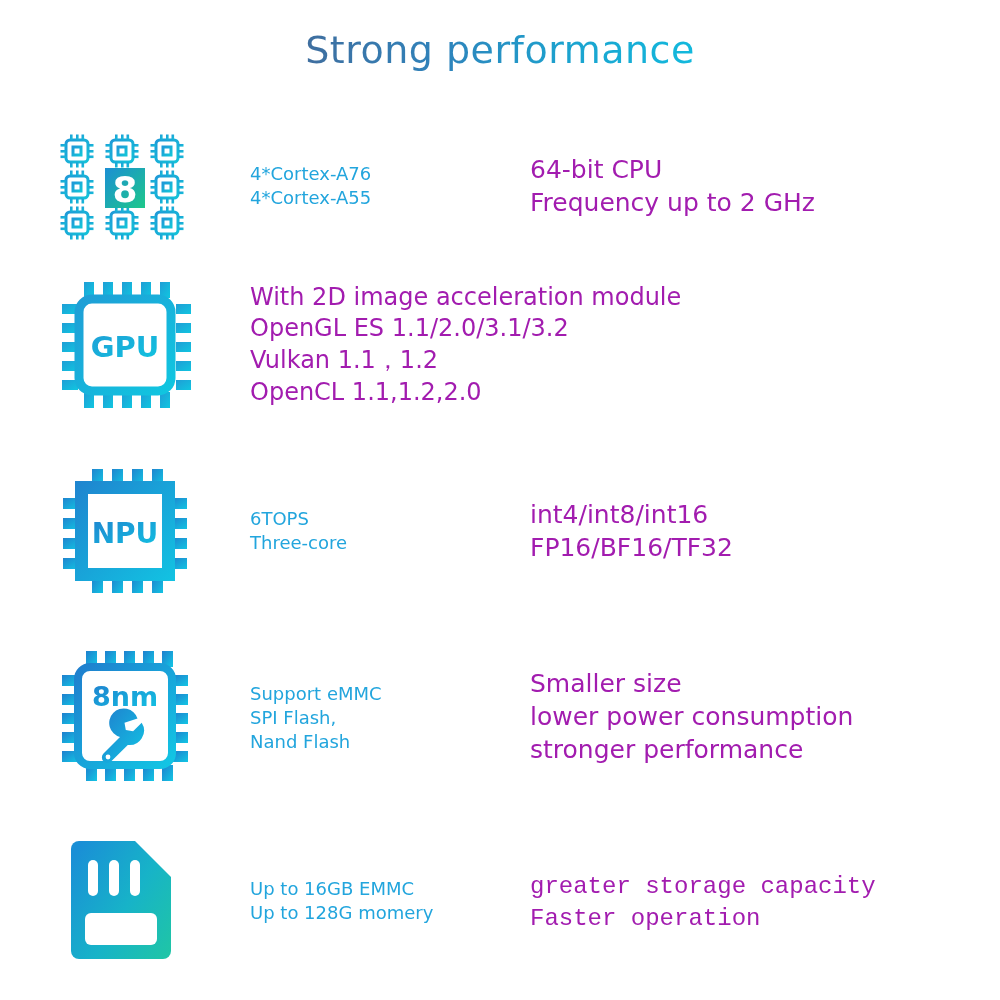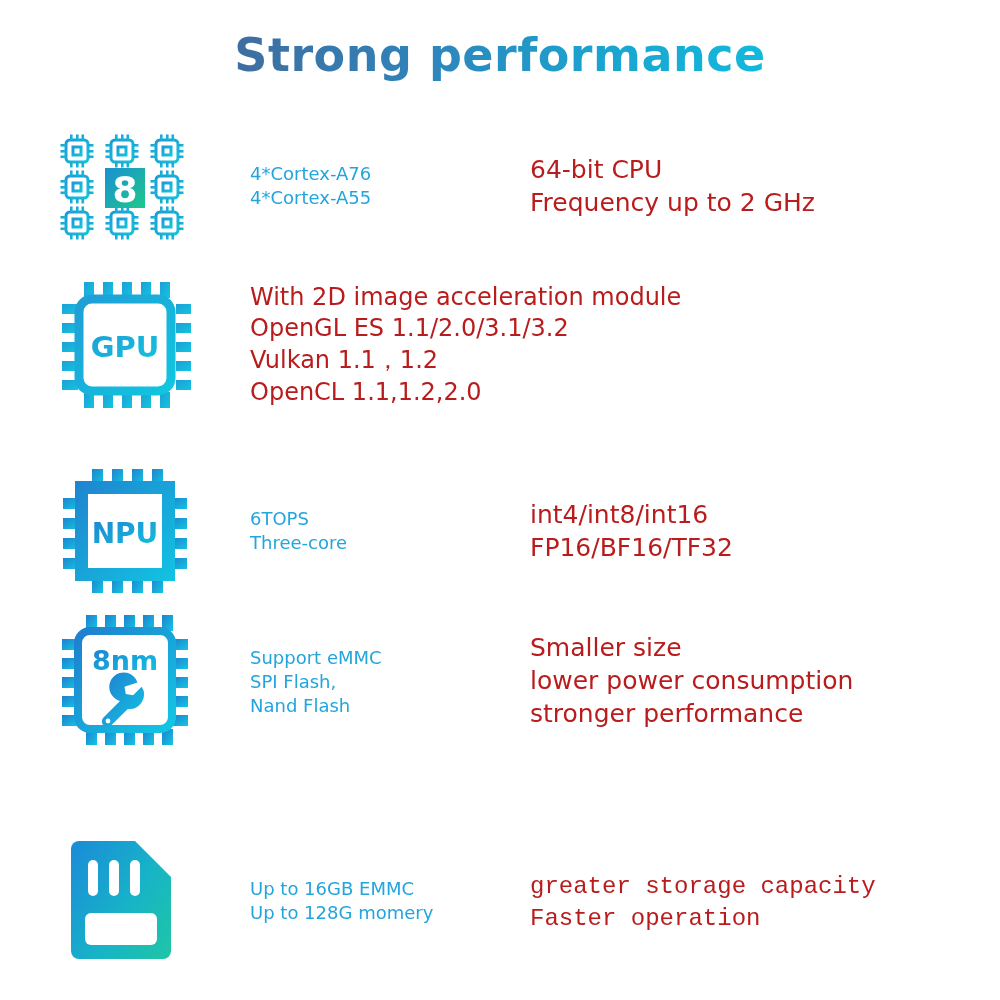--- a/index.html
+++ b/index.html
@@ -19,22 +19,22 @@
   
   .title-wrap {
     position: absolute;
     left: 0;
     top: 28px;
     width: 1000px;
     text-align: center;
   }
   .title {
     display: inline-block;
-    font-size: 46px;
-    font-weight: 700;
+    font-size: 38px;
+    font-weight: 400;
     letter-spacing: 0.5px;
     line-height: 1.2;
     background-image: linear-gradient(90deg, #3f6e9f 0%, #2f83bb 35%, #1ba3cf 68%, #12b9dd 100%);
     -webkit-background-clip: text;
     background-clip: text;
     color: transparent;
     -webkit-text-fill-color: transparent;
   }
 
   
@@ -55,31 +55,31 @@
   .col1 {
     width: 280px;
     flex: 0 0 280px;
     color: #22a5dd;
     font-size: 18px;
     line-height: 1.32;
     white-space: pre-line;
   }
   .col2 {
     flex: 1 1 auto;
-    color: #b91c1c;
+    color: #a21caf;
     font-size: 25px;
     line-height: 1.32;
     white-space: pre-line;
   }
 
   
   #row-cpu     { top: 128px;  height: 116px; }
   #row-gpu     { top: 275px;  height: 140px; }
   #row-npu     { top: 466px;  height: 130px; }
-  #row-process { top: 604px;  height: 152px; }
+  #row-process { top: 640px;  height: 152px; }
   #row-storage { top: 832px;  height: 136px; }
 
   
   #row-gpu .col2     { font-size: 24px; }
   #row-process .col1 { padding-top: 4px; }
   #row-storage .col1 { padding-top: 2px; }
   #row-storage .col2 { font-size: 24px; padding-top: 6px; font-family: Liberation Mono, monospace; }
 
   svg { display: block; }
 </style>

